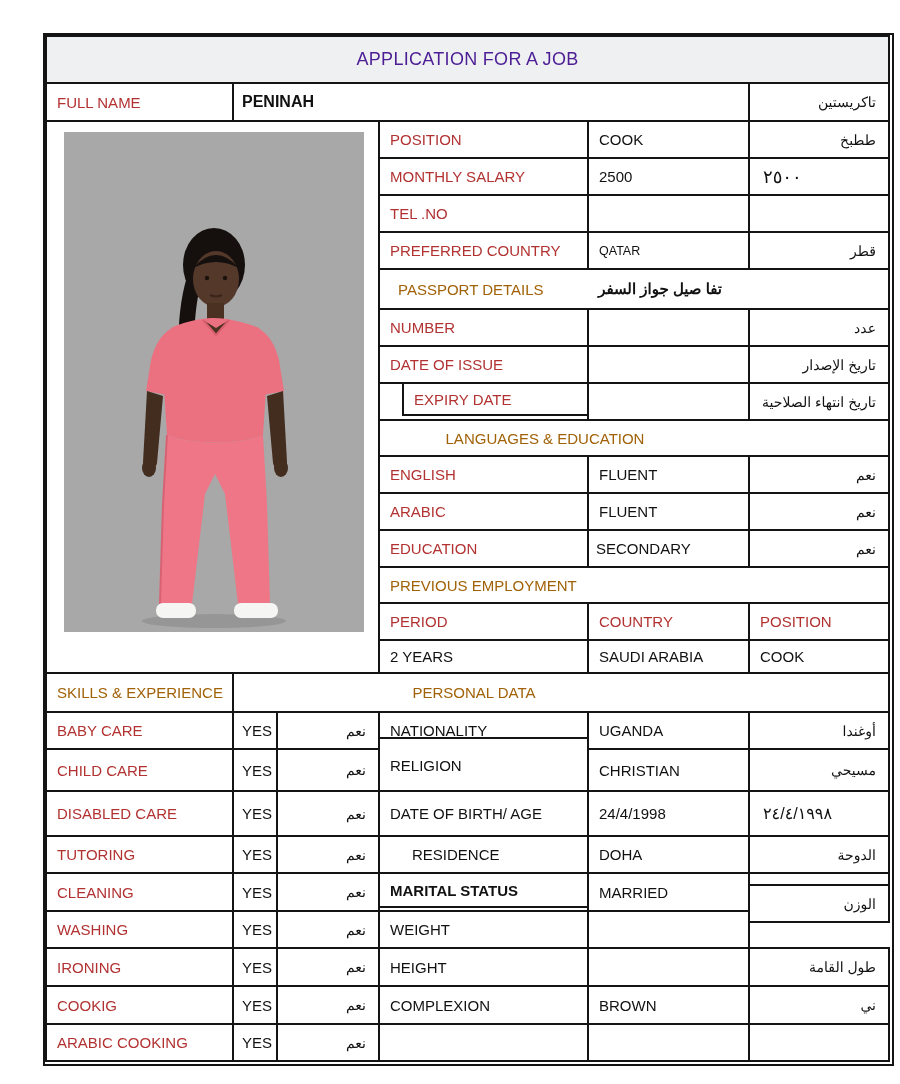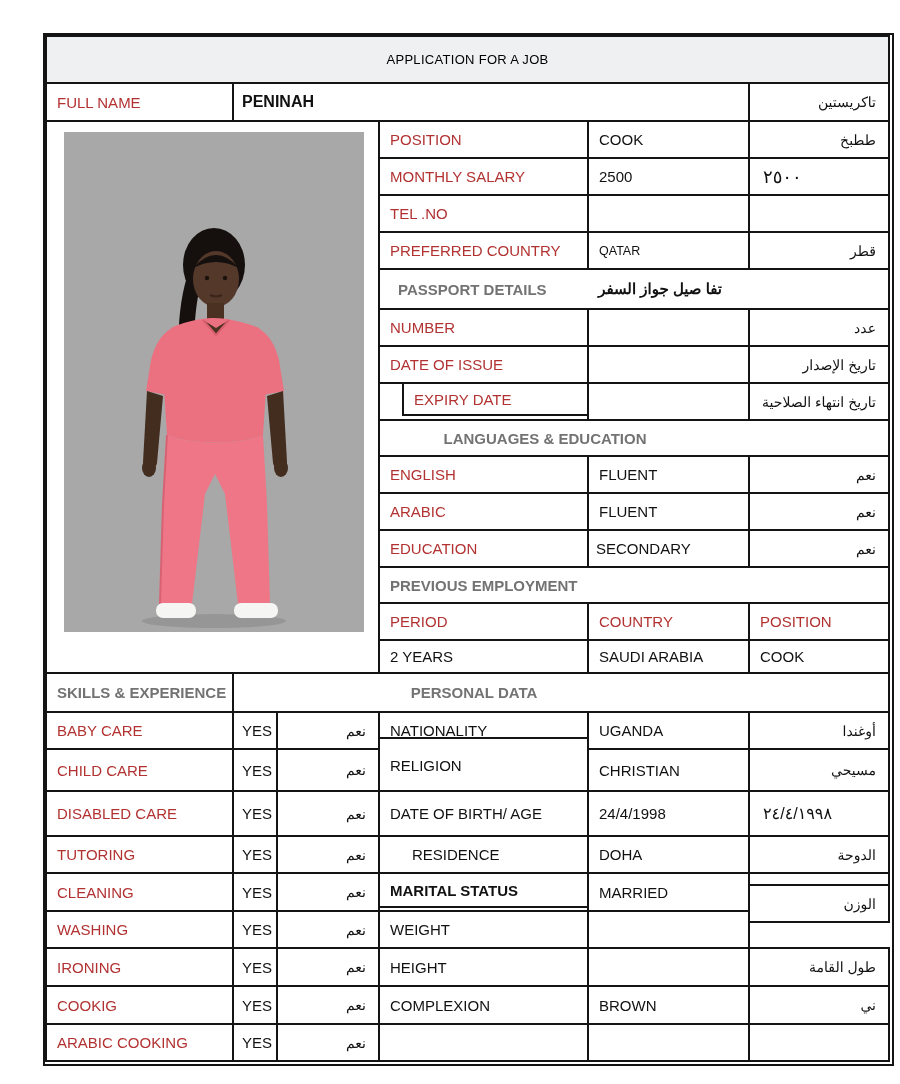--- a/index.html
+++ b/index.html
@@ -7,28 +7,28 @@
         font-family:"Liberation Sans",sans-serif;color:#111;}
   .table{position:absolute;left:43px;top:33px;width:847px;height:1029px;
          border:2px solid #141414;overflow:hidden;background:#fff;}
   .c{position:absolute;box-sizing:border-box;border:2px solid #141414;
      display:flex;align-items:center;background:#fff;overflow:hidden;
      font-size:15px;white-space:nowrap;}
   .red{color:#b23232;}
   .b{font-weight:bold;}
   .pl{padding-left:10px;}
   .pl8{padding-left:8px;}
-  .titlebar{background:#eef0f1;justify-content:center;color:#000000;
-            font-size:13px;letter-spacing:.3px;}
+  .titlebar{background:#eef0f1;justify-content:center;color:#4c1d95;
+            font-size:18px;letter-spacing:.3px;}
   .ar{direction:rtl;justify-content:flex-start;padding-right:12px;font-size:14px;}
   .arb{font-weight:bold;font-size:15px;}
   .num{padding-left:13px;font-size:18px;letter-spacing:1px;}
   .small{font-size:12.5px;}
   .date{font-size:16px;letter-spacing:1px;}
-  .hdr{font-weight:bold;color:#737373;}
+  .hdr{font-weight:normal;color:#a16207;}
   .center{justify-content:center;}
   .photo-cell{position:absolute;box-sizing:border-box;border:2px solid #141414;
               background:#fff;}
   svg{display:block;}
 </style>
 </head>
 <body>
 
 <div class="page">
  <div class="table">

